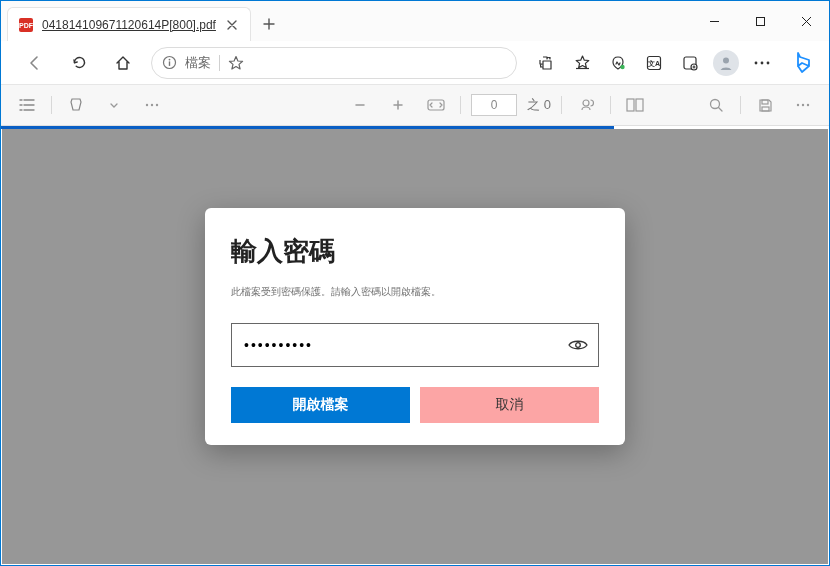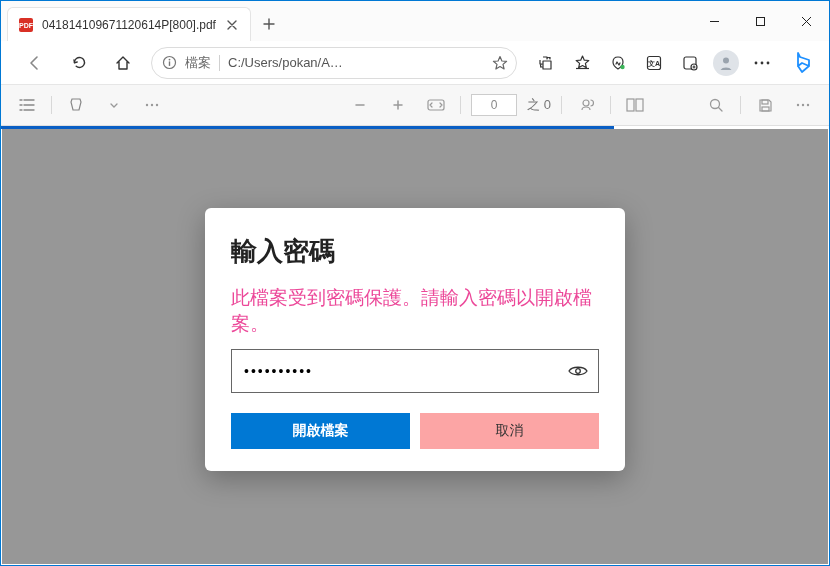--- a/index.html
+++ b/index.html
@@ -24,20 +24,21 @@
   align-items: center;
   gap: 8px;
   background: #fff;
   border-radius: 6px 6px 0 0;
   padding: 0 10px 0 10px;
   font-size: 12px;
   color: #333;
   max-width: 258px;
   border: 1px solid #e4e4e4;
   border-bottom: none;
+  text-decoration: underline;
 }
 .tab .pdf-icon {
   width: 16px; height: 16px;
   display: flex; align-items: center; justify-content: center;
 }
 .tab .title { white-space: nowrap; overflow: hidden; text-overflow: ellipsis; flex: 1; }
 .tab .close { width: 16px; height:16px; display:flex; align-items:center; justify-content:center; color:#555; cursor:pointer; }
 .newtab {
   width: 36px; height:34px; display:flex; align-items:center; justify-content:center; color:#555; cursor:pointer;
 }
@@ -95,21 +96,21 @@
   position:absolute;
   width:420px;
   left:50%; transform:translateX(-50%);
   top:207px;
   background:#fff;
   border-radius:6px;
   box-shadow: 0 8px 28px rgba(0,0,0,.28);
   padding: 26px 26px 22px 26px;
 }
 .modal h2 { font-size:26px; font-weight:600; color:#222; margin-bottom:16px; }
-.modal p { font-size:19px; color:#ec4899; margin-bottom:12px; }
+.modal p { font-size:10px; color:#737373; margin-bottom:24px; }
 .pwwrap {
   position:relative; height:44px; border:1px solid #666; display:flex; align-items:center; padding:0 42px 0 12px;
   margin-bottom:20px;
 }
 .pwwrap input {
   border:none; outline:none; width:100%; font-size:14px; letter-spacing:2px;
 }
 .pwwrap .eye { position:absolute; right:10px; top:50%; transform:translateY(-50%); cursor:pointer; color:#333; }
 .btnrow { display:flex; gap:10px; }
 .btnrow button {
@@ -184,21 +185,20 @@
   <div class="urlbox">
     <span>
       <svg width="15" height="15" viewBox="0 0 15 15">
           <circle cx="7.5" cy="7.5" r="6" fill="none" stroke="#777" stroke-width="1.2"></circle>
           <circle cx="7.5" cy="4.6" r="0.9" fill="#777"></circle>
           <rect x="6.8" y="6.4" width="1.4" height="4.5" fill="#777"></rect>
         </svg>
     </span>
     <span class="seclabel">檔案</span>
     <span class="divider"></span>
-    <span class="url">C:/Users/pokan/A…</span>
     <span class="star">
       <svg width="16" height="16" viewBox="0 0 16 16">
           <path d="M8 1.5 L9.9 6 L14.6 6.3 L11 9.4 L12.1 14 L8 11.6 L3.9 14 L5 9.4 L1.4 6.3 L6.1 6 Z" fill="none" stroke="#666" stroke-width="1.2" stroke-linejoin="round"></path>
         </svg>
     </span>
   </div>
   <div class="sidebtns">
     <div>
       <svg width="18" height="18" viewBox="0 0 18 18">
           <path d="M6 3h4v2a1.5 1.5 0 0 1 3 0v-2 M3 6v4h2a1.5 1.5 0 0 0 0 3h-2 M6 15h8V7h-8z" fill="none" stroke="#333" stroke-width="1.2" stroke-linejoin="round"></path>

